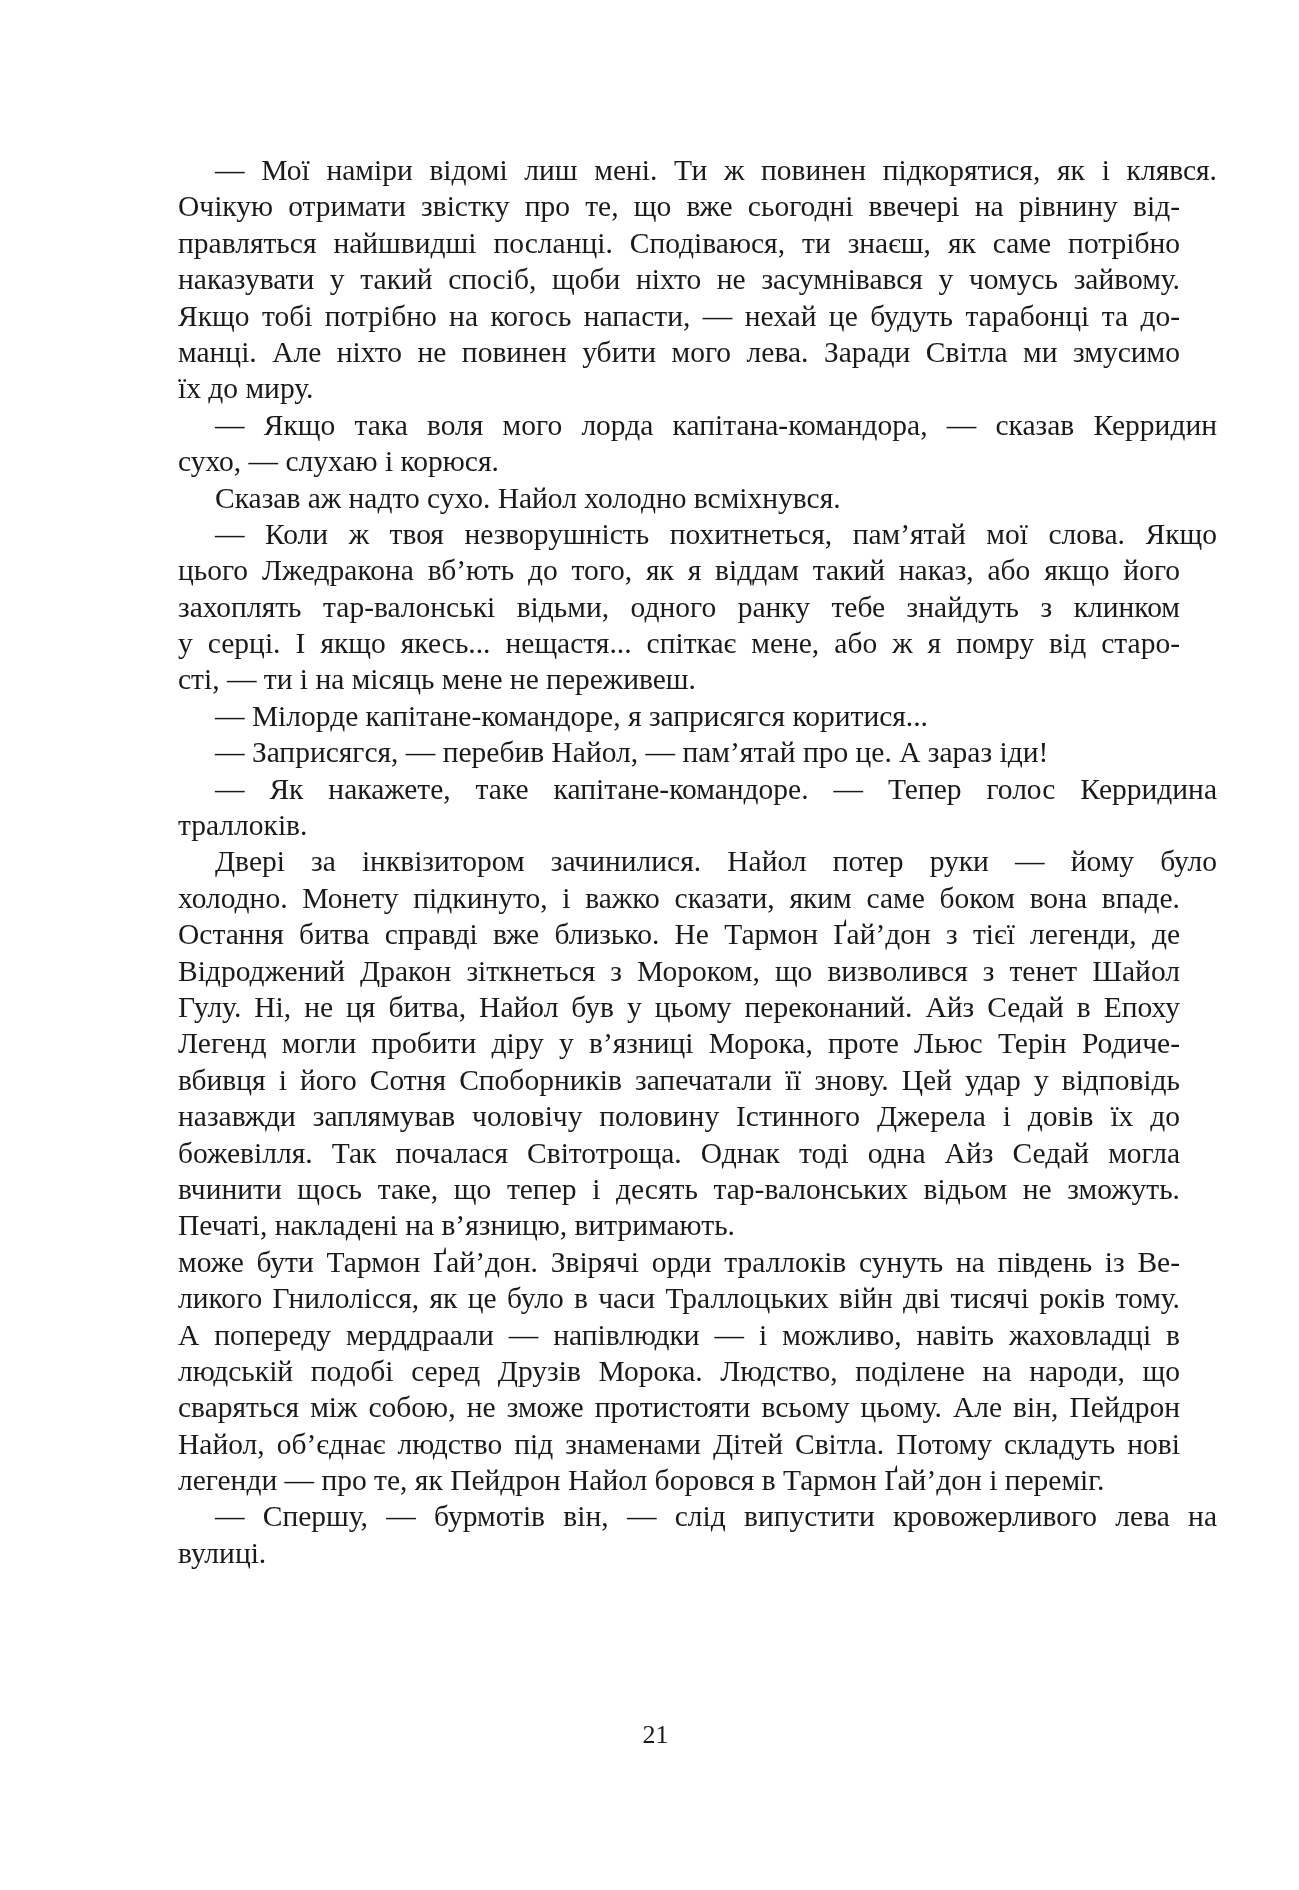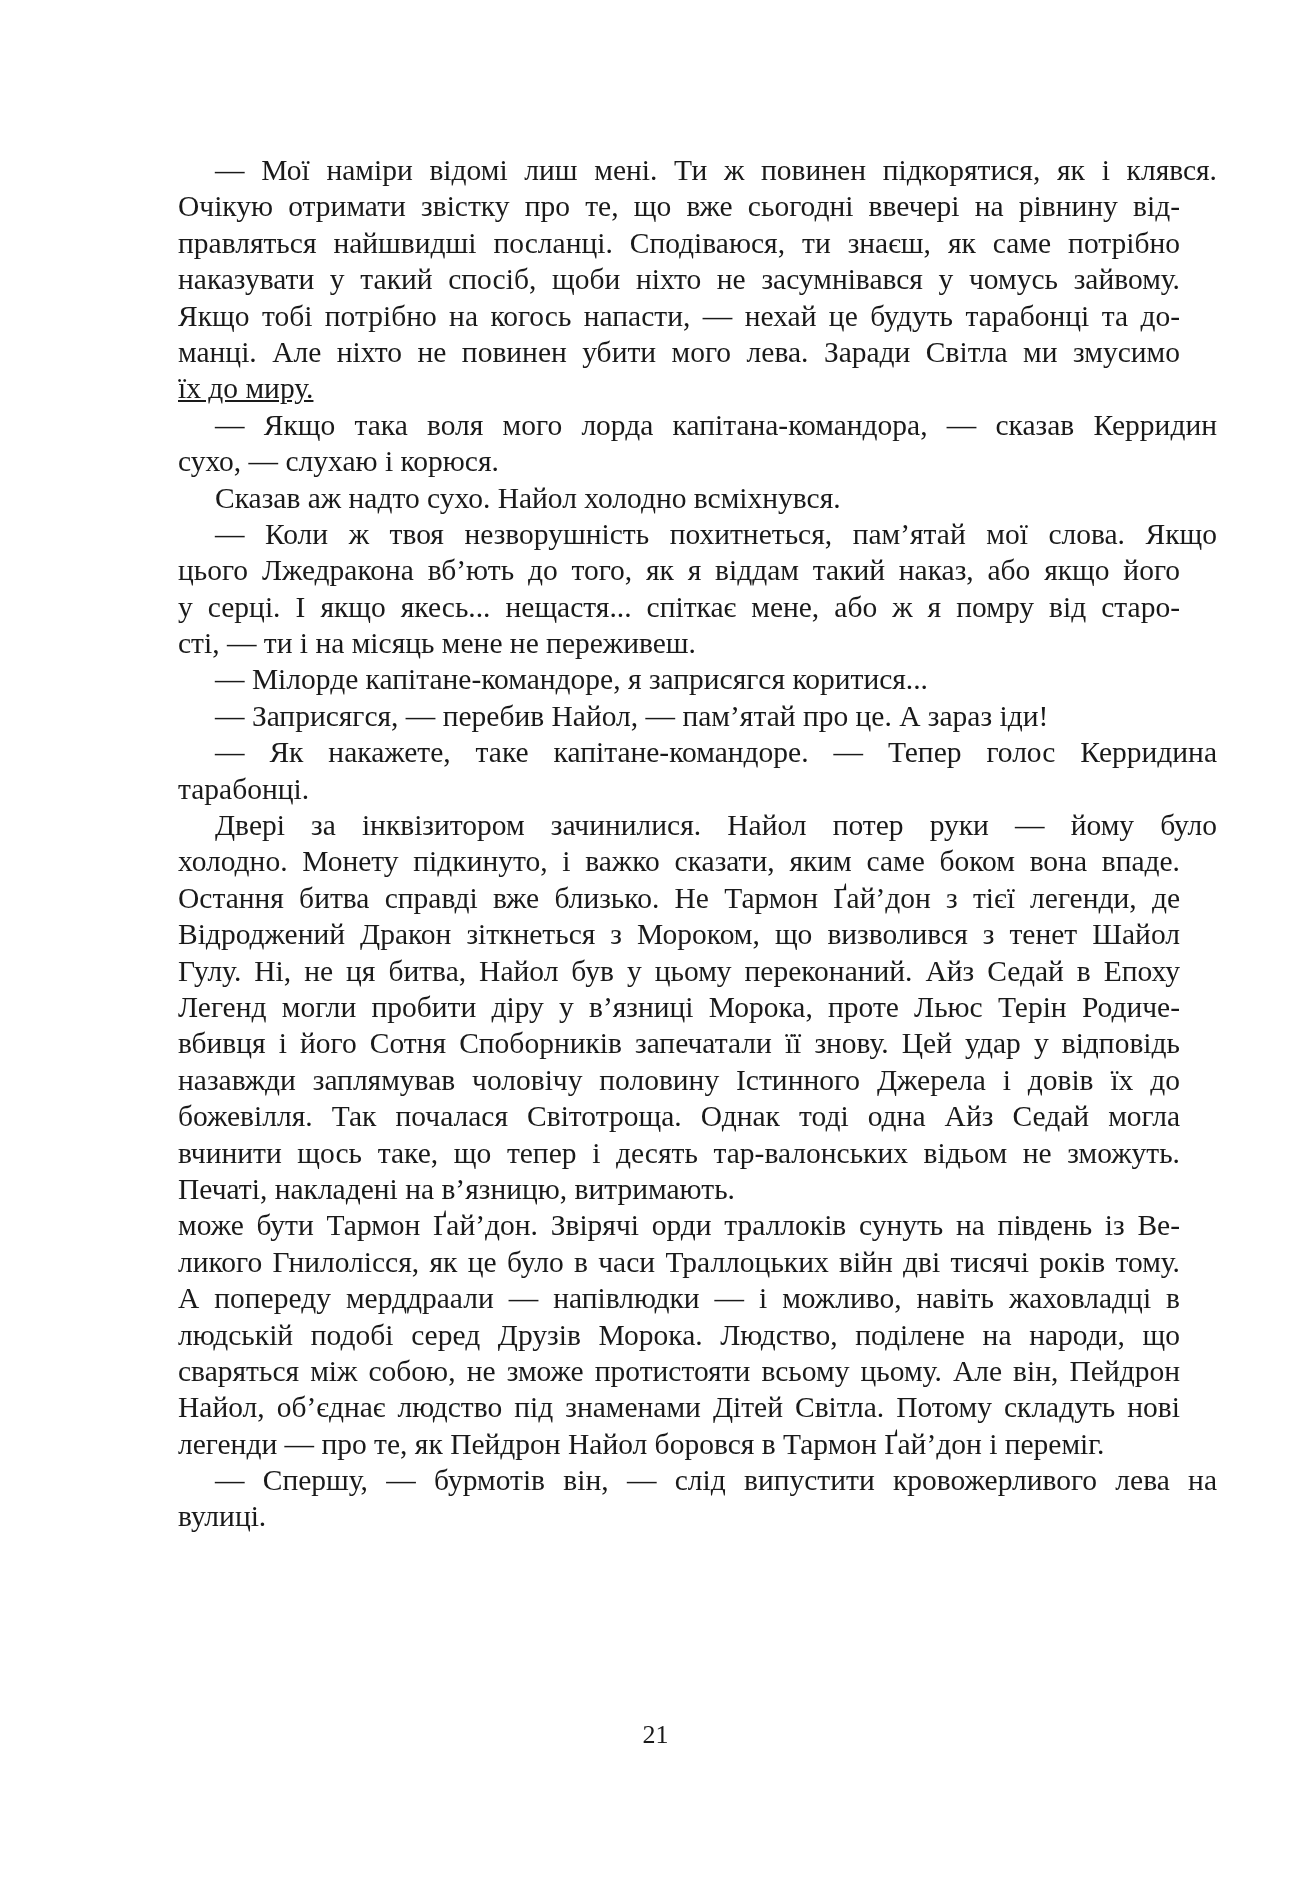--- a/index.html
+++ b/index.html
@@ -55,44 +55,45 @@
 <body>
 
 <main class="page" id="page-body">
     <div class="para">
       <span class="line indent" style="display: block; width: 1002px;">— Мої наміри відомі лиш мені. Ти ж повинен підкорятися, як і клявся.</span>
       <span class="line" style="display: block; width: 1002px;">Очікую отримати звістку про те, що вже сьогодні ввечері на рівнину від-</span>
       <span class="line" style="display: block; width: 1002px;">правляться найшвидші посланці. Сподіваюся, ти знаєш, як саме потрібно</span>
       <span class="line" style="display: block; width: 1002px;">наказувати у такий спосіб, щоби ніхто не засумнівався у чомусь зайвому.</span>
       <span class="line" style="display: block; width: 1002px;">Якщо тобі потрібно на когось напасти, — нехай це будуть тарабонці та до-</span>
       <span class="line" style="display: block; width: 1002px;">манці. Але ніхто не повинен убити мого лева. Заради Світла ми змусимо</span>
-      <span class="line last" style="display: block; text-decoration: underline;">їх до миру.</span>
+      <span class="line last" style="display: block;">їх до миру.</span>
     </div>
     <div class="para">
       <span class="line indent" style="display: block; width: 1002px;">— Якщо така воля мого лорда капітана-командора, — сказав Керридин</span>
       <span class="line last" style="display: block;">сухо, — слухаю і корюся.</span>
     </div>
     <div class="para">
       <span class="line indent last" style="display: block;">Сказав аж надто сухо. Найол холодно всміхнувся.</span>
     </div>
     <div class="para">
       <span class="line indent" style="display: block; width: 1002px;">— Коли ж твоя незворушність похитнеться, пам’ятай мої слова. Якщо</span>
       <span class="line" style="display: block; width: 1002px;">цього Лжедракона вб’ють до того, як я віддам такий наказ, або якщо його</span>
+      <span class="line" style="display: block; width: 1002px;">захоплять тар-валонські відьми, одного ранку тебе знайдуть з клинком</span>
       <span class="line" style="display: block; width: 1002px;">у серці. І якщо якесь... нещастя... спіткає мене, або ж я помру від старо-</span>
       <span class="line last" style="display: block;">сті, — ти і на місяць мене не переживеш.</span>
     </div>
     <div class="para">
       <span class="line indent last" style="display: block;">— Мілорде капітане-командоре, я заприсягся коритися...</span>
     </div>
     <div class="para">
       <span class="line indent last" style="display: block;">— Заприсягся, — перебив Найол, — пам’ятай про це. А зараз іди!</span>
     </div>
     <div class="para">
       <span class="line indent" style="display: block; width: 1002px;">— Як накажете, таке капітане-командоре. — Тепер голос Керридина</span>
-      <span class="line last" style="display: block;">тарабонці.</span>
+      <span class="line last" style="display: block;">траллоків.</span>
     </div>
     <div class="para">
       <span class="line indent" style="display: block; width: 1002px;">Двері за інквізитором зачинилися. Найол потер руки — йому було</span>
       <span class="line" style="display: block; width: 1002px;">холодно. Монету підкинуто, і важко сказати, яким саме боком вона впаде.</span>
       <span class="line" style="display: block; width: 1002px;">Остання битва справді вже близько. Не Тармон Ґай’дон з тієї легенди, де</span>
       <span class="line" style="display: block; width: 1002px;">Відроджений Дракон зіткнеться з Мороком, що визволився з тенет Шайол</span>
       <span class="line" style="display: block; width: 1002px;">Гулу. Ні, не ця битва, Найол був у цьому переконаний. Айз Седай в Епоху</span>
       <span class="line" style="display: block; width: 1002px;">Легенд могли пробити діру у в’язниці Морока, проте Льюс Терін Родиче-</span>
       <span class="line" style="display: block; width: 1002px;">вбивця і його Сотня Споборників запечатали її знову. Цей удар у відповідь</span>
       <span class="line" style="display: block; width: 1002px;">назавжди заплямував чоловічу половину Істинного Джерела і довів їх до</span>

